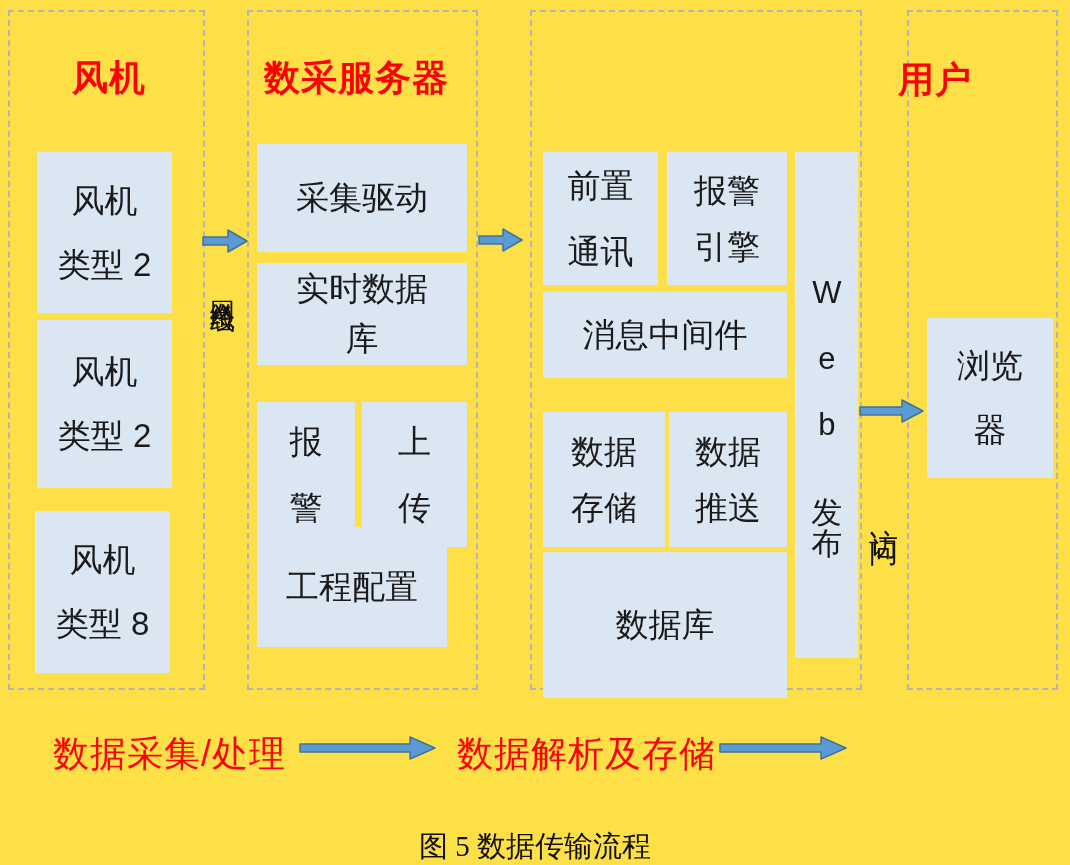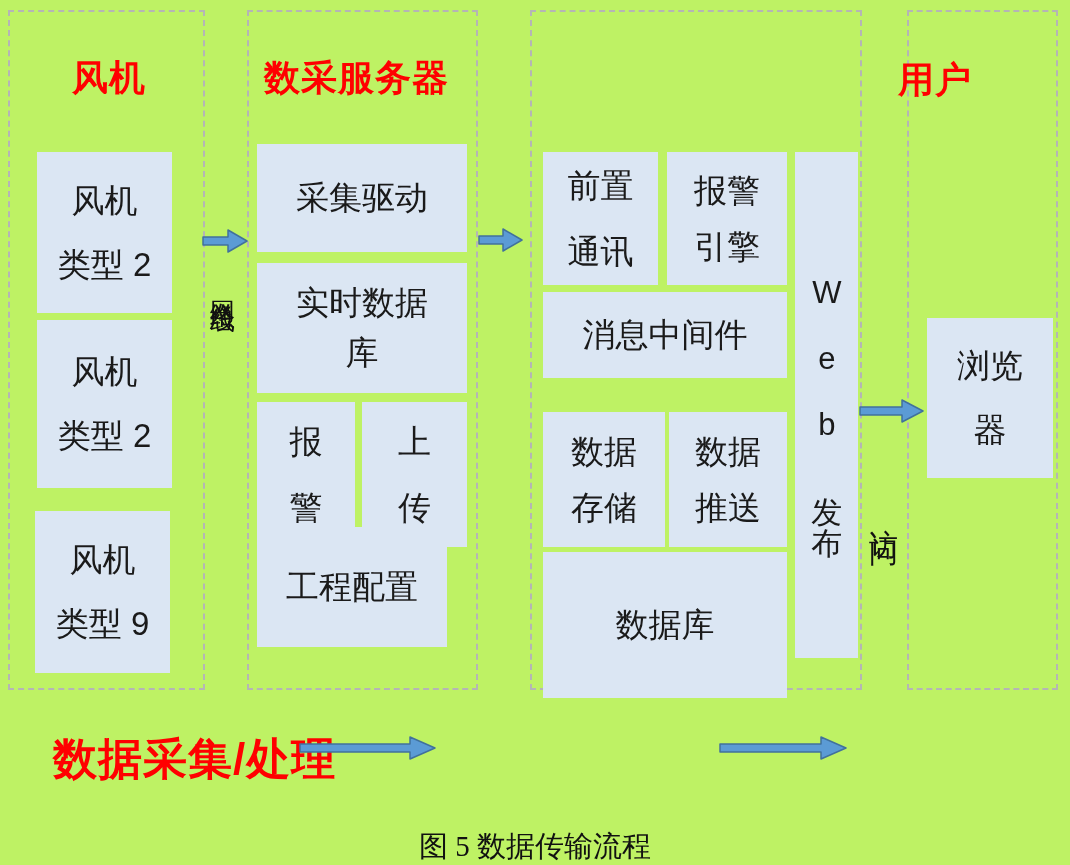--- a/index.html
+++ b/index.html
@@ -1,18 +1,18 @@
 <!DOCTYPE html>
 <html><head>
 <meta charset="utf-8">
 <style>
   * { margin:0; padding:0; box-sizing:border-box; }
   html,body { width:1070px; height:865px; background:#fff;
     font-family:"Liberation Sans","DejaVu Sans",sans-serif; }
-  .canvas { position:relative; width:1070px; height:865px; background:#bef264; overflow:hidden; }
+  .canvas { position:relative; width:1070px; height:865px; background:#fde047; overflow:hidden; }
 
   
   .panel { position:absolute; border:2px dashed #b5b5b5; background:transparent; }
   .p-fan  { left:8px;   top:10px; width:197px; height:680px; }
   .p-daq  { left:247px; top:10px; width:231px; height:680px; }
   .p-data { left:530px; top:10px; width:332px; height:680px; }
   .p-user { left:907px; top:10px; width:151px; height:680px; }
 
   
   .ctitle { position:absolute; color:#ff0000; font-weight:bold; font-size:36px;
@@ -24,21 +24,21 @@
 
   
   .box { position:absolute; background:#dbe6f3; color:#1a1a1a; font-size:33px;
     display:flex; flex-direction:column; align-items:center; justify-content:center;
     text-align:center; line-height:1.15; }
   .box span:empty { display:none; }
   .b-fan1 { left:37px; top:152px; width:135px; height:161px; gap:26px; }
   .b-fan2 { left:37px; top:320px; width:135px; height:168px; gap:26px; }
   .b-fan3 { left:35px; top:511px; width:135px; height:162px; gap:26px; }
   .b-drv  { left:257px; top:144px; width:210px; height:108px; }
-  .b-rtdb { left:257px; top:263px; width:210px; height:130px; gap:12px; }
+  .b-rtdb { left:257px; top:263px; width:210px; height:102px; gap:12px; }
   .b-alarm  { left:257px; top:402px; width:98px;  height:145px; gap:28px; }
   .b-upload { left:362px; top:402px; width:105px; height:145px; gap:28px; }
   .b-cfg  { left:257px; top:527px; width:190px; height:120px;justify-content:center; }
   .b-front { left:543px; top:152px; width:115px; height:133px; gap:28px; }
   .b-aeng  { left:667px; top:152px; width:120px; height:133px; gap:18px; }
   .b-mq    { left:543px; top:292px; width:244px; height:86px; }
   .b-dstore{ left:543px; top:412px; width:122px; height:135px; gap:18px; }
   .b-dpush { left:669px; top:412px; width:118px; height:135px; gap:18px; }
   .b-db    { left:543px; top:552px; width:244px; height:146px; }
   .b-web   { left:795px; top:152px; width:63px;  height:506px; }
@@ -53,21 +53,21 @@
 
   
   .arrow { position:absolute; display:block; }
   .a1 { left:202px; top:228px; }
   .a2 { left:478px; top:227px; }
   .a3 { left:859px; top:398px; }
   .a4 { left:299px; top:734px; }
   .a5 { left:719px; top:734px; }
 
   
-  .flow-label { position:absolute; color:#ff0000; font-weight:bold; font-size:44px;
+  .flow-label { position:absolute; color:#ff0000; font-weight:normal; font-size:36px;
     white-space:nowrap; letter-spacing:1px; top:730px; }
   .f1 { left:53px; }
   .f2 { left:457px; }
   .f3 { left:863px; }
 
   
   .caption { position:absolute; left:0; right:0; top:827px; text-align:center;
     font-family:"Liberation Serif","DejaVu Serif",serif; font-size:29px; color:#111; }
 </style>
 </head>
@@ -87,21 +87,21 @@
   <div class="box b-fan1">
     <span>风机</span>
     <span>类型 2</span>
   </div>
   <div class="box b-fan2">
     <span>风机</span>
     <span>类型 2</span>
   </div>
   <div class="box b-fan3">
     <span>风机</span>
-    <span>类型 9</span>
+    <span>类型 8</span>
   </div>
 
   <div class="box b-drv">
     <span>采集驱动</span>
   </div>
   <div class="box b-rtdb">
     <span>实时数据</span>
     <span>库</span>
   </div>
   <div class="box b-alarm">
@@ -157,19 +157,20 @@
     <path d="M1 9 H25 V2 L44 13 L25 24 V17 H1 Z" fill="#5b9bd5" stroke="#41719c" stroke-width="1.5" stroke-linejoin="round"></path>
   </svg>
   <svg class="arrow a3" width="65" height="26" viewBox="0 0 65 26">
     <path d="M1 9 H43 V2 L64 13 L43 24 V17 H1 Z" fill="#5b9bd5" stroke="#41719c" stroke-width="1.5" stroke-linejoin="round"></path>
   </svg>
 
   <div class="flow-label f1">数据采集/处理</div>
   <svg class="arrow a4" width="137" height="28" viewBox="0 0 137 28">
     <path d="M1 10 H111 V3 L136 14 L111 25 V18 H1 Z" fill="#5b9bd5" stroke="#41719c" stroke-width="1.5" stroke-linejoin="round"></path>
   </svg>
+  <div class="flow-label f2">数据解析及存储</div>
   <svg class="arrow a5" width="128" height="28" viewBox="0 0 128 28">
     <path d="M1 10 H102 V3 L127 14 L102 25 V18 H1 Z" fill="#5b9bd5" stroke="#41719c" stroke-width="1.5" stroke-linejoin="round"></path>
   </svg>
 
   <div class="caption">图 5 数据传输流程</div>
 
 </div>
 
 </body></html>

